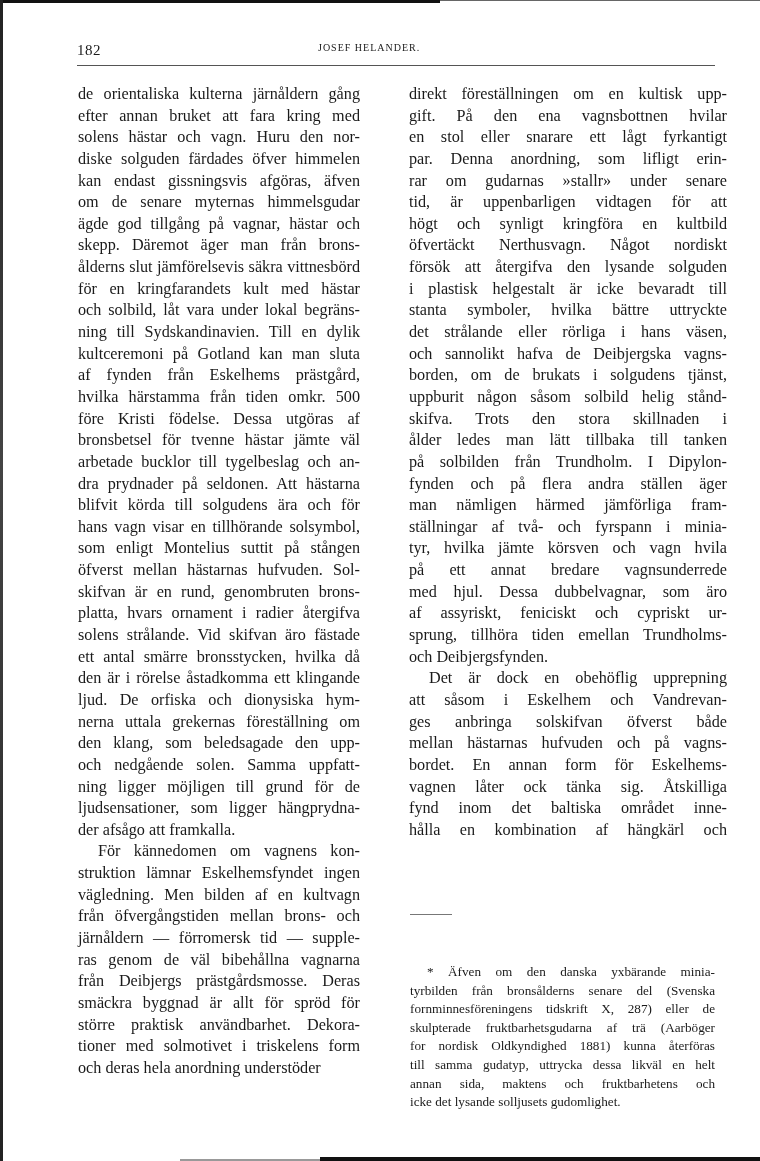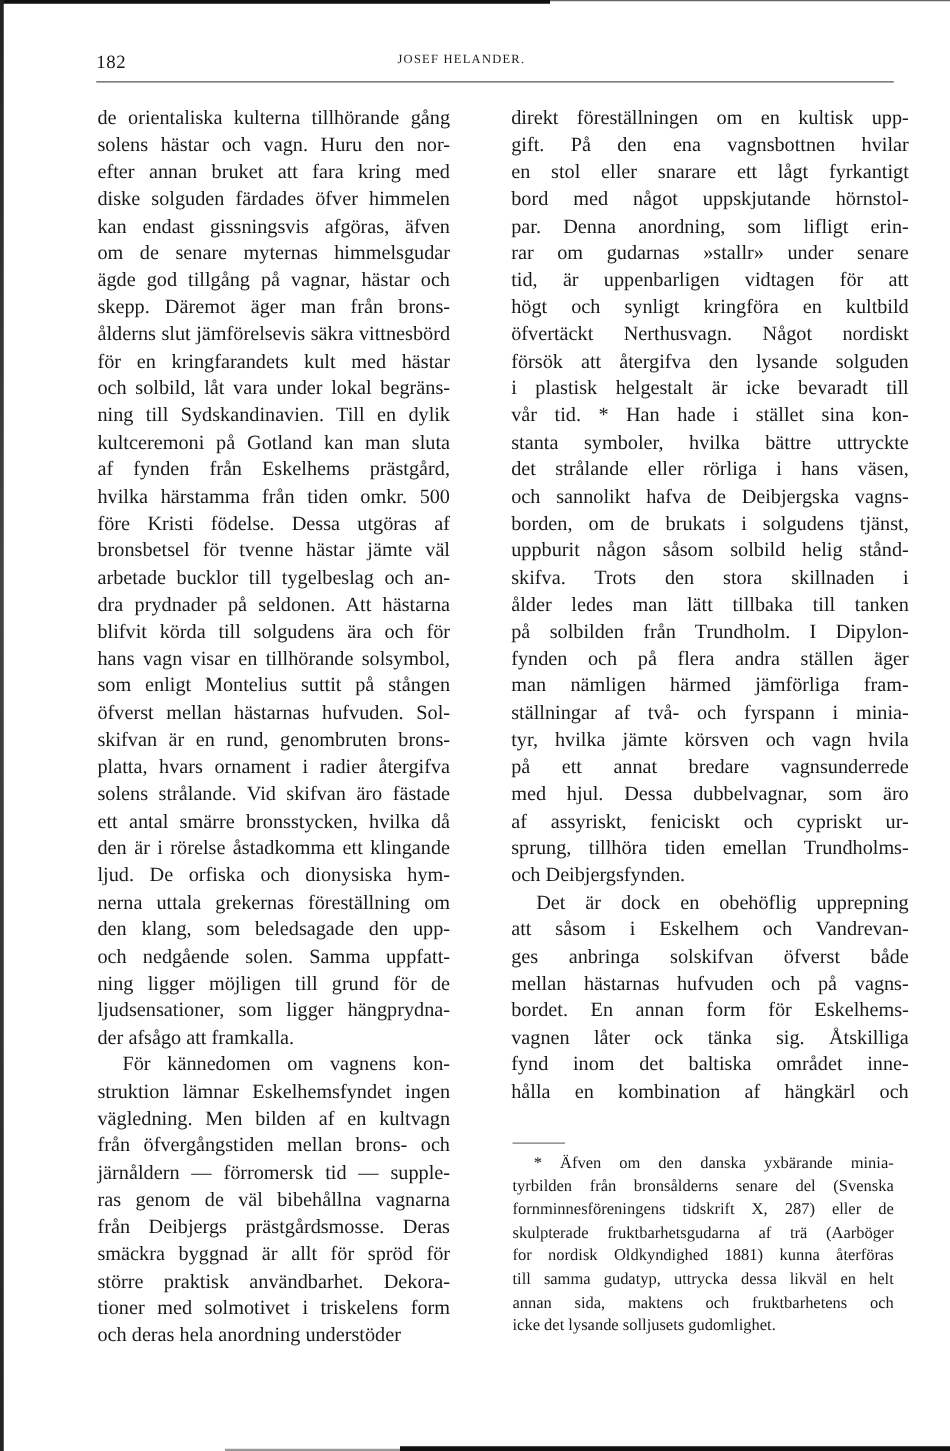--- a/index.html
+++ b/index.html
@@ -61,43 +61,43 @@
       text-align-last: justify;
       height: 21.65px;
     }
     .line.last { text-align-last: left; }
     .line.indent { padding-left: 20px; }
     .footnote-rule {
       position: absolute; left: 410px; top: 914px; width: 42px; height: 1px;
       background: #777;
     }
     .footnote {
-      position: absolute; left: 410px; top: 921px; width: 305px;
+      position: absolute; left: 410px; top: 963px; width: 305px;
       font-size: 13.2px; line-height: 18.6px;
     }
     .footnote .line { height: 18.6px; }
     .footnote .line.indent { padding-left: 17px; }
   </style>
 </head>
 <body>
 
 <div class="scan-top"></div>
 <div class="scan-top-b"></div>
 <div class="scan-left"></div>
 <div class="scan-bottom"></div>
 <div class="scan-bottom-fade"></div>
 
 <div class="page-number">182</div>
 <div class="running-head">JOSEF HELANDER.</div>
 <div class="head-rule"></div>
 
 <div class="col col-left" id="col-left">
-    <span class="line">de orientaliska kulterna tillhörande gång</span>
+    <span class="line">de orientaliska kulterna järnåldern gång</span>
+    <span class="line">efter annan bruket att fara kring med</span>
     <span class="line">solens hästar och vagn. Huru den nor-</span>
-    <span class="line">efter annan bruket att fara kring med</span>
     <span class="line">diske solguden färdades öfver himmelen</span>
     <span class="line">kan endast gissningsvis afgöras, äfven</span>
     <span class="line">om de senare myternas himmelsgudar</span>
     <span class="line">ägde god tillgång på vagnar, hästar och</span>
     <span class="line">skepp. Däremot äger man från brons-</span>
     <span class="line">ålderns slut jämförelsevis säkra vittnesbörd</span>
     <span class="line">för en kringfarandets kult med hästar</span>
     <span class="line">och solbild, låt vara under lokal begräns-</span>
     <span class="line">ning till Sydskandinavien. Till en dylik</span>
     <span class="line">kultceremoni på Gotland kan man sluta</span>
@@ -132,29 +132,27 @@
     <span class="line">från Deibjergs prästgårdsmosse. Deras</span>
     <span class="line">smäckra byggnad är allt för spröd för</span>
     <span class="line">större praktisk användbarhet. Dekora-</span>
     <span class="line">tioner med solmotivet i triskelens form</span>
     <span class="line last">och deras hela anordning understöder</span>
   </div>
 <div class="col col-right" id="col-right">
     <span class="line">direkt föreställningen om en kultisk upp-</span>
     <span class="line">gift. På den ena vagnsbottnen hvilar</span>
     <span class="line">en stol eller snarare ett lågt fyrkantigt</span>
-    <span class="line">bord med något uppskjutande hörnstol-</span>
     <span class="line">par. Denna anordning, som lifligt erin-</span>
     <span class="line">rar om gudarnas »stallr» under senare</span>
     <span class="line">tid, är uppenbarligen vidtagen för att</span>
     <span class="line">högt och synligt kringföra en kultbild</span>
     <span class="line">öfvertäckt Nerthusvagn. Något nordiskt</span>
     <span class="line">försök att återgifva den lysande solguden</span>
     <span class="line">i plastisk helgestalt är icke bevaradt till</span>
-    <span class="line">vår tid. * Han hade i stället sina kon-</span>
     <span class="line">stanta symboler, hvilka bättre uttryckte</span>
     <span class="line">det strålande eller rörliga i hans väsen,</span>
     <span class="line">och sannolikt hafva de Deibjergska vagns-</span>
     <span class="line">borden, om de brukats i solgudens tjänst,</span>
     <span class="line">uppburit någon såsom solbild helig stånd-</span>
     <span class="line">skifva. Trots den stora skillnaden i</span>
     <span class="line">ålder ledes man lätt tillbaka till tanken</span>
     <span class="line">på solbilden från Trundholm. I Dipylon-</span>
     <span class="line">fynden och på flera andra ställen äger</span>
     <span class="line">man nämligen härmed jämförliga fram-</span>

